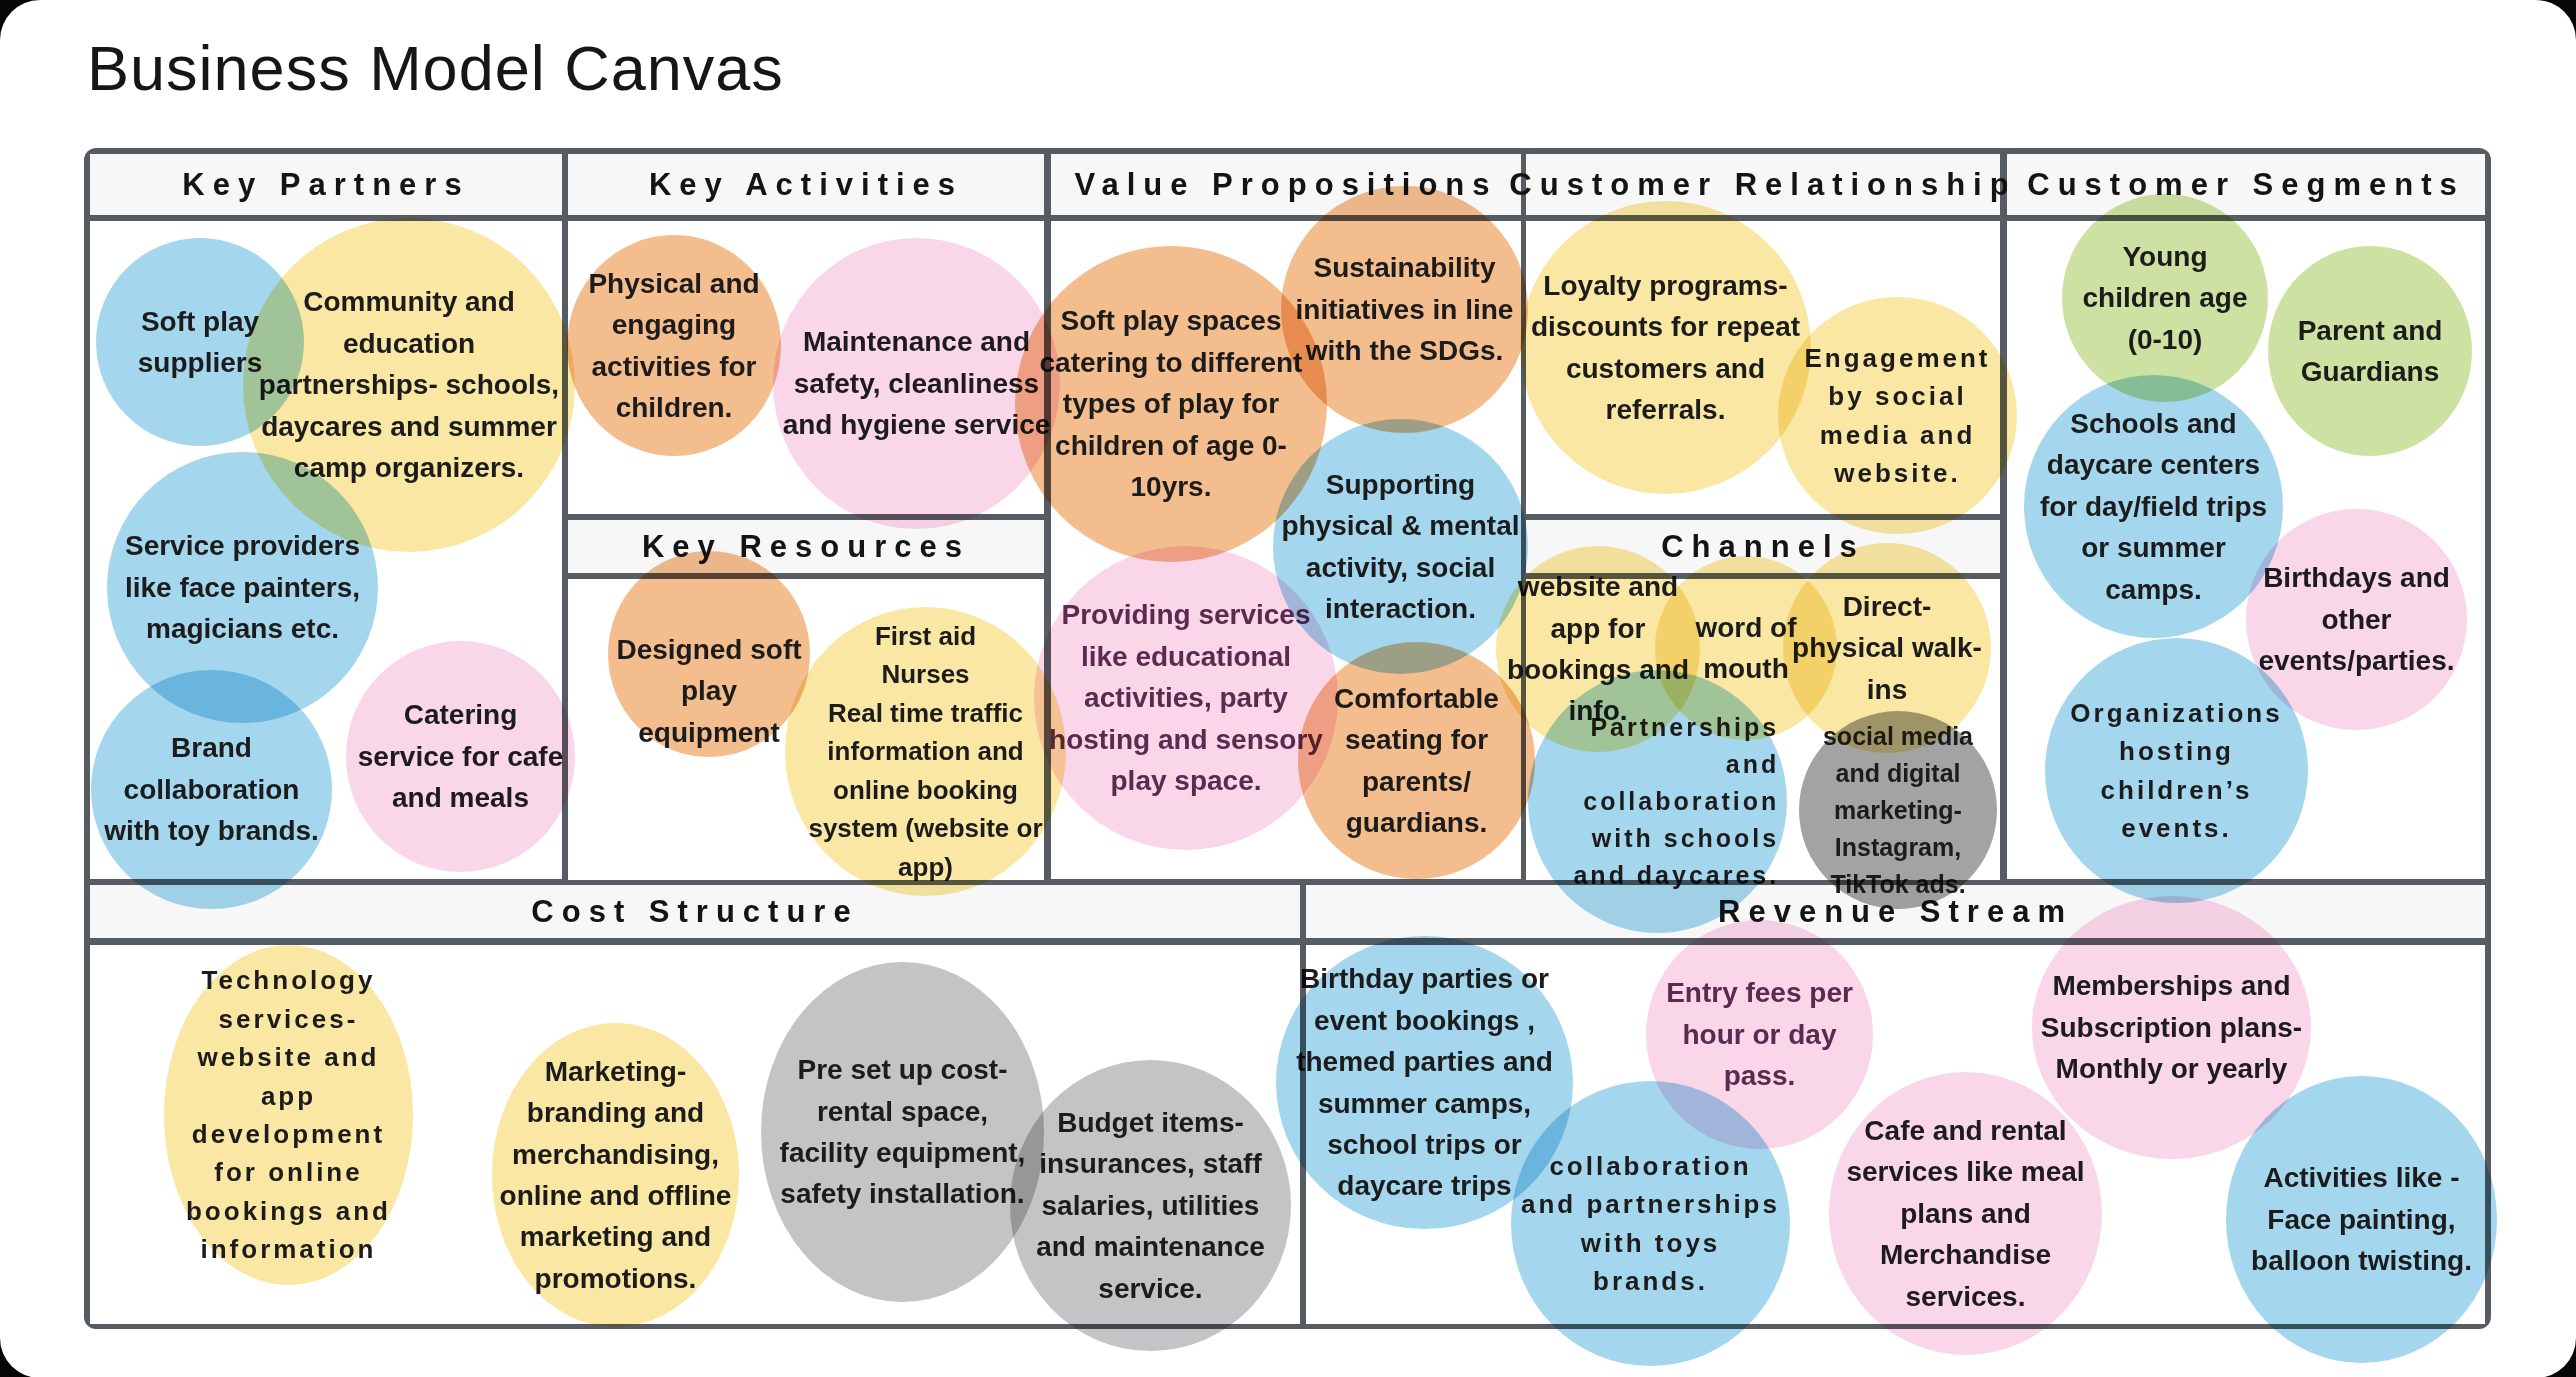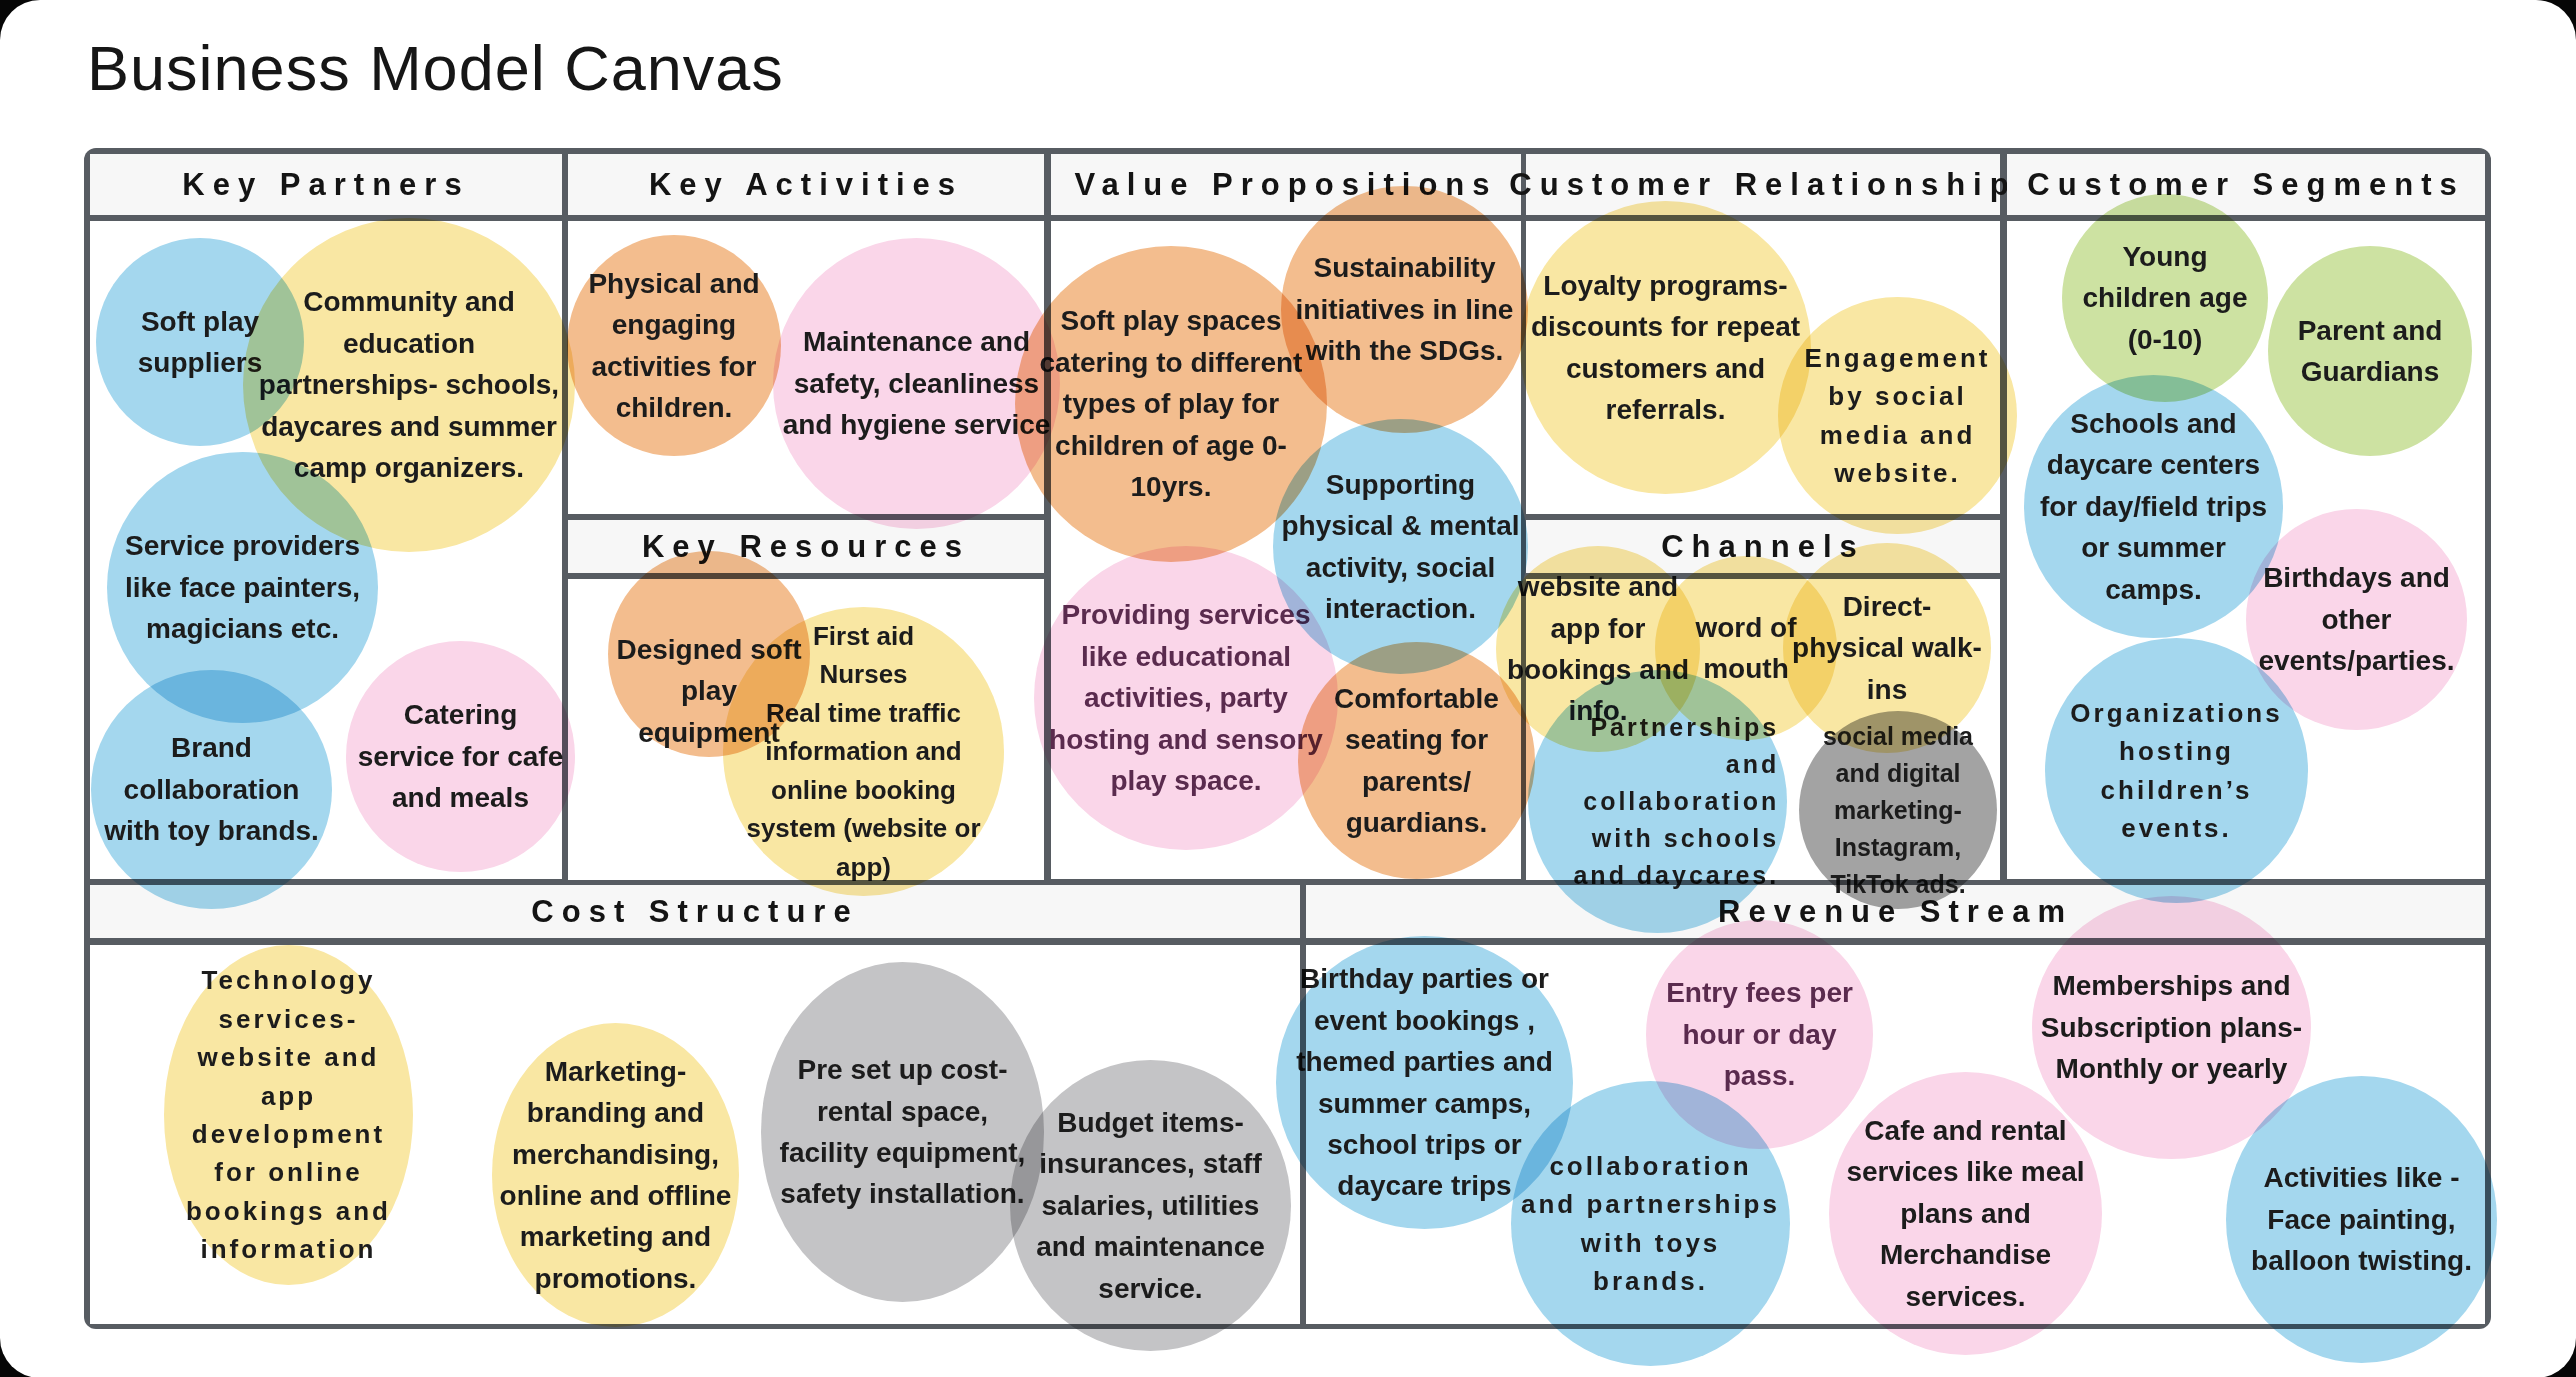--- a/index.html
+++ b/index.html
@@ -74,21 +74,21 @@
 
   <div class="bubble-layer">
       <div class="bubble" style="left: 96px; top: 238px; width: 208px; height: 208px; background: rgb(164, 215, 238);"><span>Soft play suppliers</span></div>
       <div class="bubble" style="left: 243px; top: 218px; width: 332px; height: 334px; background: rgb(249, 231, 163);"><span>Community and education partnerships- schools, daycares and summer camp organizers.</span></div>
       <div class="bubble" style="left: 107px; top: 452px; width: 271px; height: 271px; background: rgb(164, 215, 238);"><span>Service providers like face painters, magicians etc.</span></div>
       <div class="bubble" style="left: 91px; top: 670px; width: 241px; height: 239px; background: rgb(164, 215, 238);"><span>Brand collaboration with toy brands.</span></div>
       <div class="bubble" style="left: 346px; top: 641px; width: 229px; height: 231px; background: rgb(250, 214, 233);"><span>Catering service for cafe and meals</span></div>
       <div class="bubble" style="left: 567px; top: 235px; width: 214px; height: 221px; background: rgb(243, 189, 142);"><span>Physical and engaging activities for children.</span></div>
       <div class="bubble" style="left: 773px; top: 238px; width: 287px; height: 291px; background: rgb(250, 214, 233);"><span>Maintenance and safety, cleanliness and hygiene service</span></div>
       <div class="bubble" style="left: 608px; top: 551px; width: 202px; height: 206px; background: rgb(243, 189, 142); align-items: flex-end;"><span>Designed soft play equipment</span></div>
-      <div class="bubble" style="left: 723px; top: 607px; width: 281px; height: 289px; background: rgb(249, 231, 163); font-size: 26px;"><span>First aid
+      <div class="bubble" style="left: 785px; top: 607px; width: 281px; height: 289px; background: rgb(249, 231, 163); font-size: 26px;"><span>First aid
 Nurses
 Real time traffic information and online booking system (website or app)</span></div>
       <div class="bubble" style="left: 1015px; top: 246px; width: 312px; height: 316px; background: rgb(243, 189, 142);"><span>Soft play spaces catering to different types of play for children of age 0-10yrs.</span></div>
       <div class="bubble" style="left: 1281px; top: 186px; width: 247px; height: 247px; background: rgb(243, 189, 142);"><span>Sustainability initiatives in line with the SDGs.</span></div>
       <div class="bubble" style="left: 1273px; top: 419px; width: 255px; height: 255px; background: rgb(164, 215, 238);"><span>Supporting physical &amp; mental activity, social interaction.</span></div>
       <div class="bubble" style="left: 1034px; top: 546px; width: 304px; height: 304px; background: rgb(250, 214, 233); color: rgb(90, 43, 78);"><span>Providing services like educational activities, party hosting and sensory play space.</span></div>
       <div class="bubble" style="left: 1298px; top: 642px; width: 237px; height: 237px; background: rgb(243, 189, 142);"><span>Comfortable seating for parents/ guardians.</span></div>
       <div class="bubble" style="left: 1520px; top: 201px; width: 291px; height: 293px; background: rgb(249, 231, 163);"><span>Loyalty programs- discounts for repeat customers and referrals.</span></div>
       <div class="bubble spaced" style="left: 1778px; top: 297px; width: 239px; height: 237px; background: rgb(249, 231, 163);"><span>Engagement by social media and website.</span></div>
       <div class="bubble" style="left: 1496px; top: 546px; width: 204px; height: 206px; background: rgb(249, 231, 163);"><span>website and app for bookings and info.</span></div>

